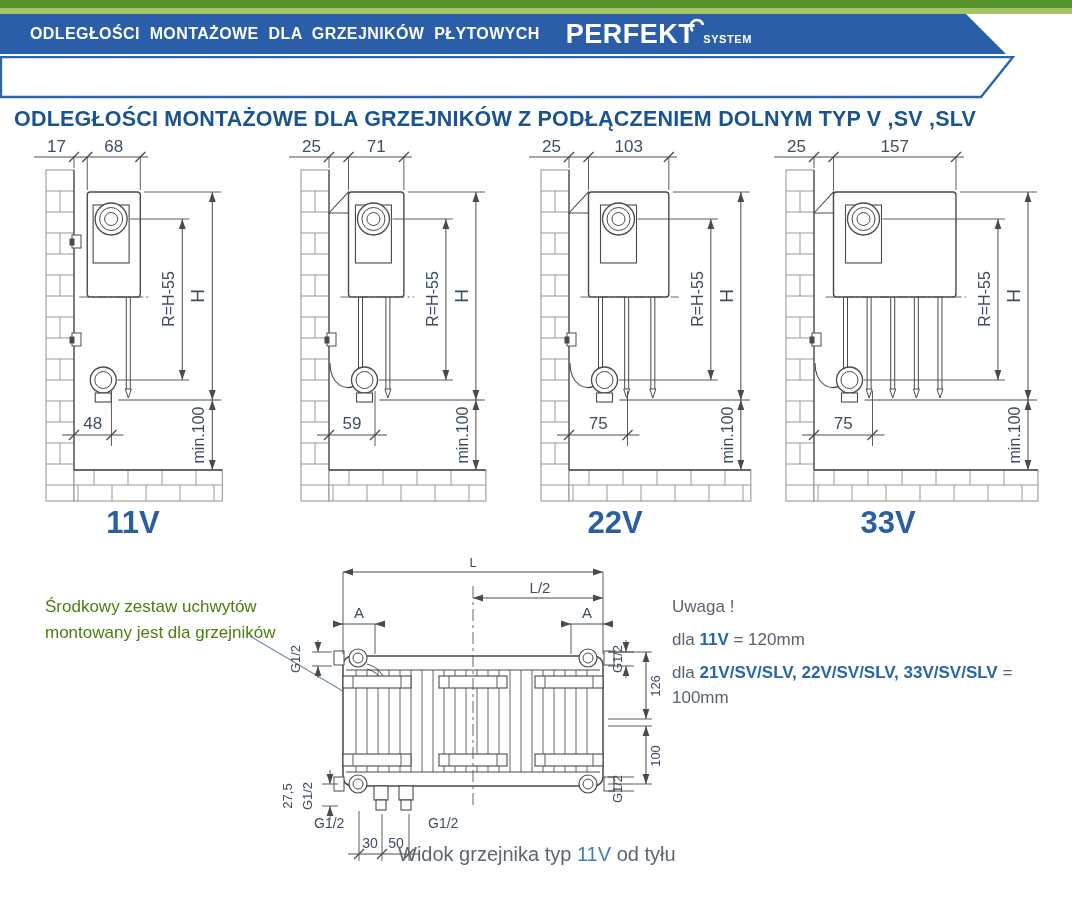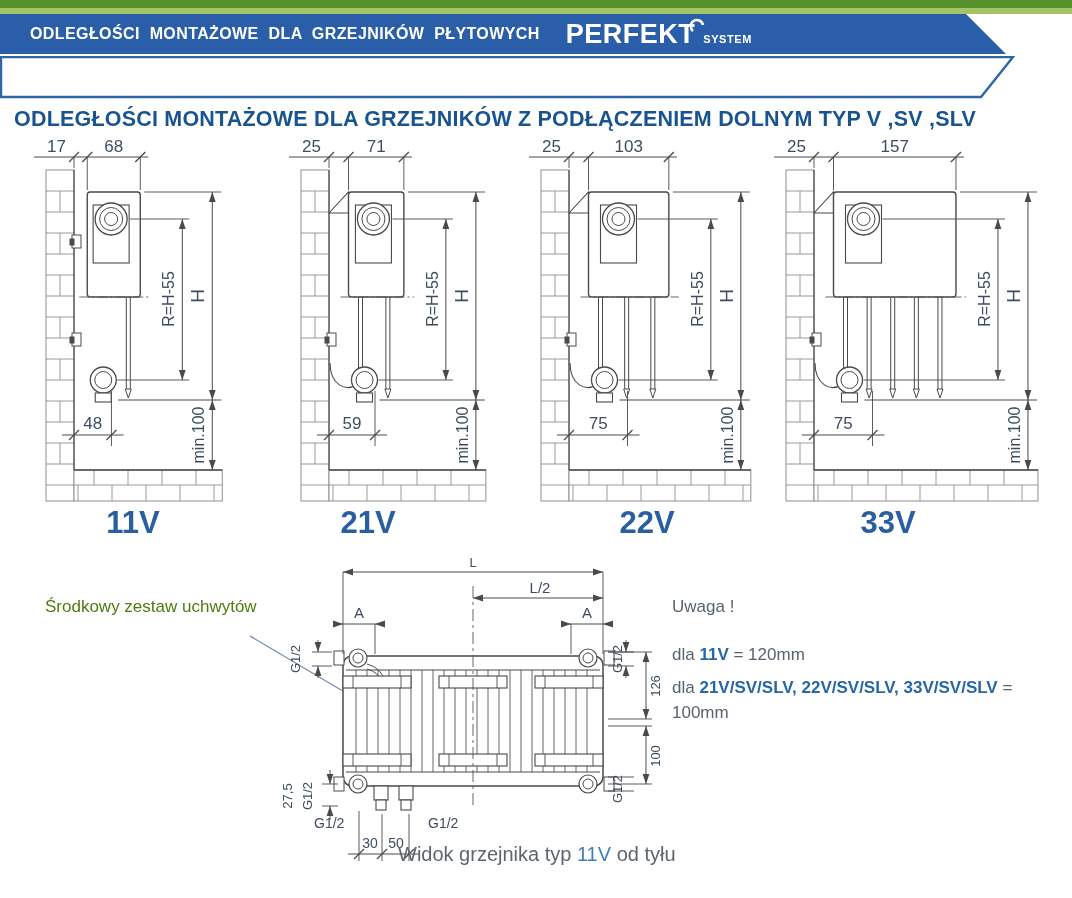--- a/index.html
+++ b/index.html
@@ -20,21 +20,21 @@
   .subbar{position:absolute;left:0;top:56px;}
   .subtitle{position:absolute;left:14px;top:63px;width:980px;font-size:21.5px;font-weight:600;
       color:#19548f;letter-spacing:.2px;white-space:nowrap;margin-top:44px;}
   
   .fig{position:absolute;top:135px;}
   .typelabel{position:absolute;top:505px;width:150px;text-align:center;
       font-size:31px;font-weight:bold;color:#2a5f9f;}
   
   .leftnote{position:absolute;left:45px;top:594px;font-size:17px;color:#4d7c0f;line-height:26px;}
   .rightnote{position:absolute;left:672px;top:594px;width:400px;font-size:17px;color:#58636e;line-height:25px;}
-  .rightnote .heading{margin-bottom:23px;}
+  .rightnote .heading{margin-bottom:8px;}
   .rightnote .rule{margin-top:8px;}
   .blue-b{color:#2767a3;font-weight:bold;}
   .caption{position:absolute;left:398px;top:843px;font-size:20px;color:#5c666f;}
   .caption .cap-type{color:#3f80b8;}
   svg{font-family:"Liberation Sans", sans-serif;}
   .leader{position:absolute;left:238px;top:596px;}
   .backview{position:absolute;left:278px;top:556px;}
 </style>
 </head>
 <body>
@@ -417,26 +417,26 @@
       <polygon points="259.96000000000004,335 256.56000000000006,325 263.36,325" fill="#4a4a4a"></polygon>
       <text transform="translate(251.96000000000004,300) rotate(-90)" font-size="16" fill="#3e4d5f" text-anchor="middle">min.100</text>
       <line x1="34" y1="300" x2="116.5" y2="300" stroke="#4a4a4a" stroke-width="1"></line>
       <line x1="41" y1="305" x2="51" y2="295" stroke="#4a4a4a" stroke-width="1.3"></line>
       <line x1="99.5" y1="305" x2="109.5" y2="295" stroke="#4a4a4a" stroke-width="1.3"></line>
       <line x1="104.5" y1="256" x2="104.5" y2="311" stroke="#4a4a4a" stroke-width="0.9"></line>
       <text x="75.25" y="294" font-size="17" fill="#3e4d5f" text-anchor="middle">75</text>
     </svg>
 
   <div class="typelabel" style="left:58px">11V</div>
-  <div class="typelabel" style="left:293px">21V</div>
-  <div class="typelabel" style="left:572px">22V</div>
+  <div class="typelabel" style="left:540px">22V</div>
   <div class="typelabel" style="left:813px">33V</div>
 
   <div class="leftnote">
     <div>Środkowy zestaw uchwytów</div>
+    <div>montowany jest dla grzejników</div>
   </div>
 
   <svg class="leader" width="235" height="185" viewBox="0 0 235 185">
     <line x1="12" y1="40" x2="228" y2="168" stroke="#6b87a8" stroke-width="1.2"></line>
   </svg>
 
   <svg id="backview" class="backview" width="392" height="318" viewBox="0 0 392 318">
       <rect x="65" y="100" width="260" height="130" rx="9" fill="#fff" stroke="#4a4a4a" stroke-width="1.5"></rect>
       <line x1="68" y1="114" x2="322" y2="114" stroke="#4a4a4a" stroke-width="1"></line>
       <line x1="68" y1="216" x2="322" y2="216" stroke="#4a4a4a" stroke-width="1"></line>

